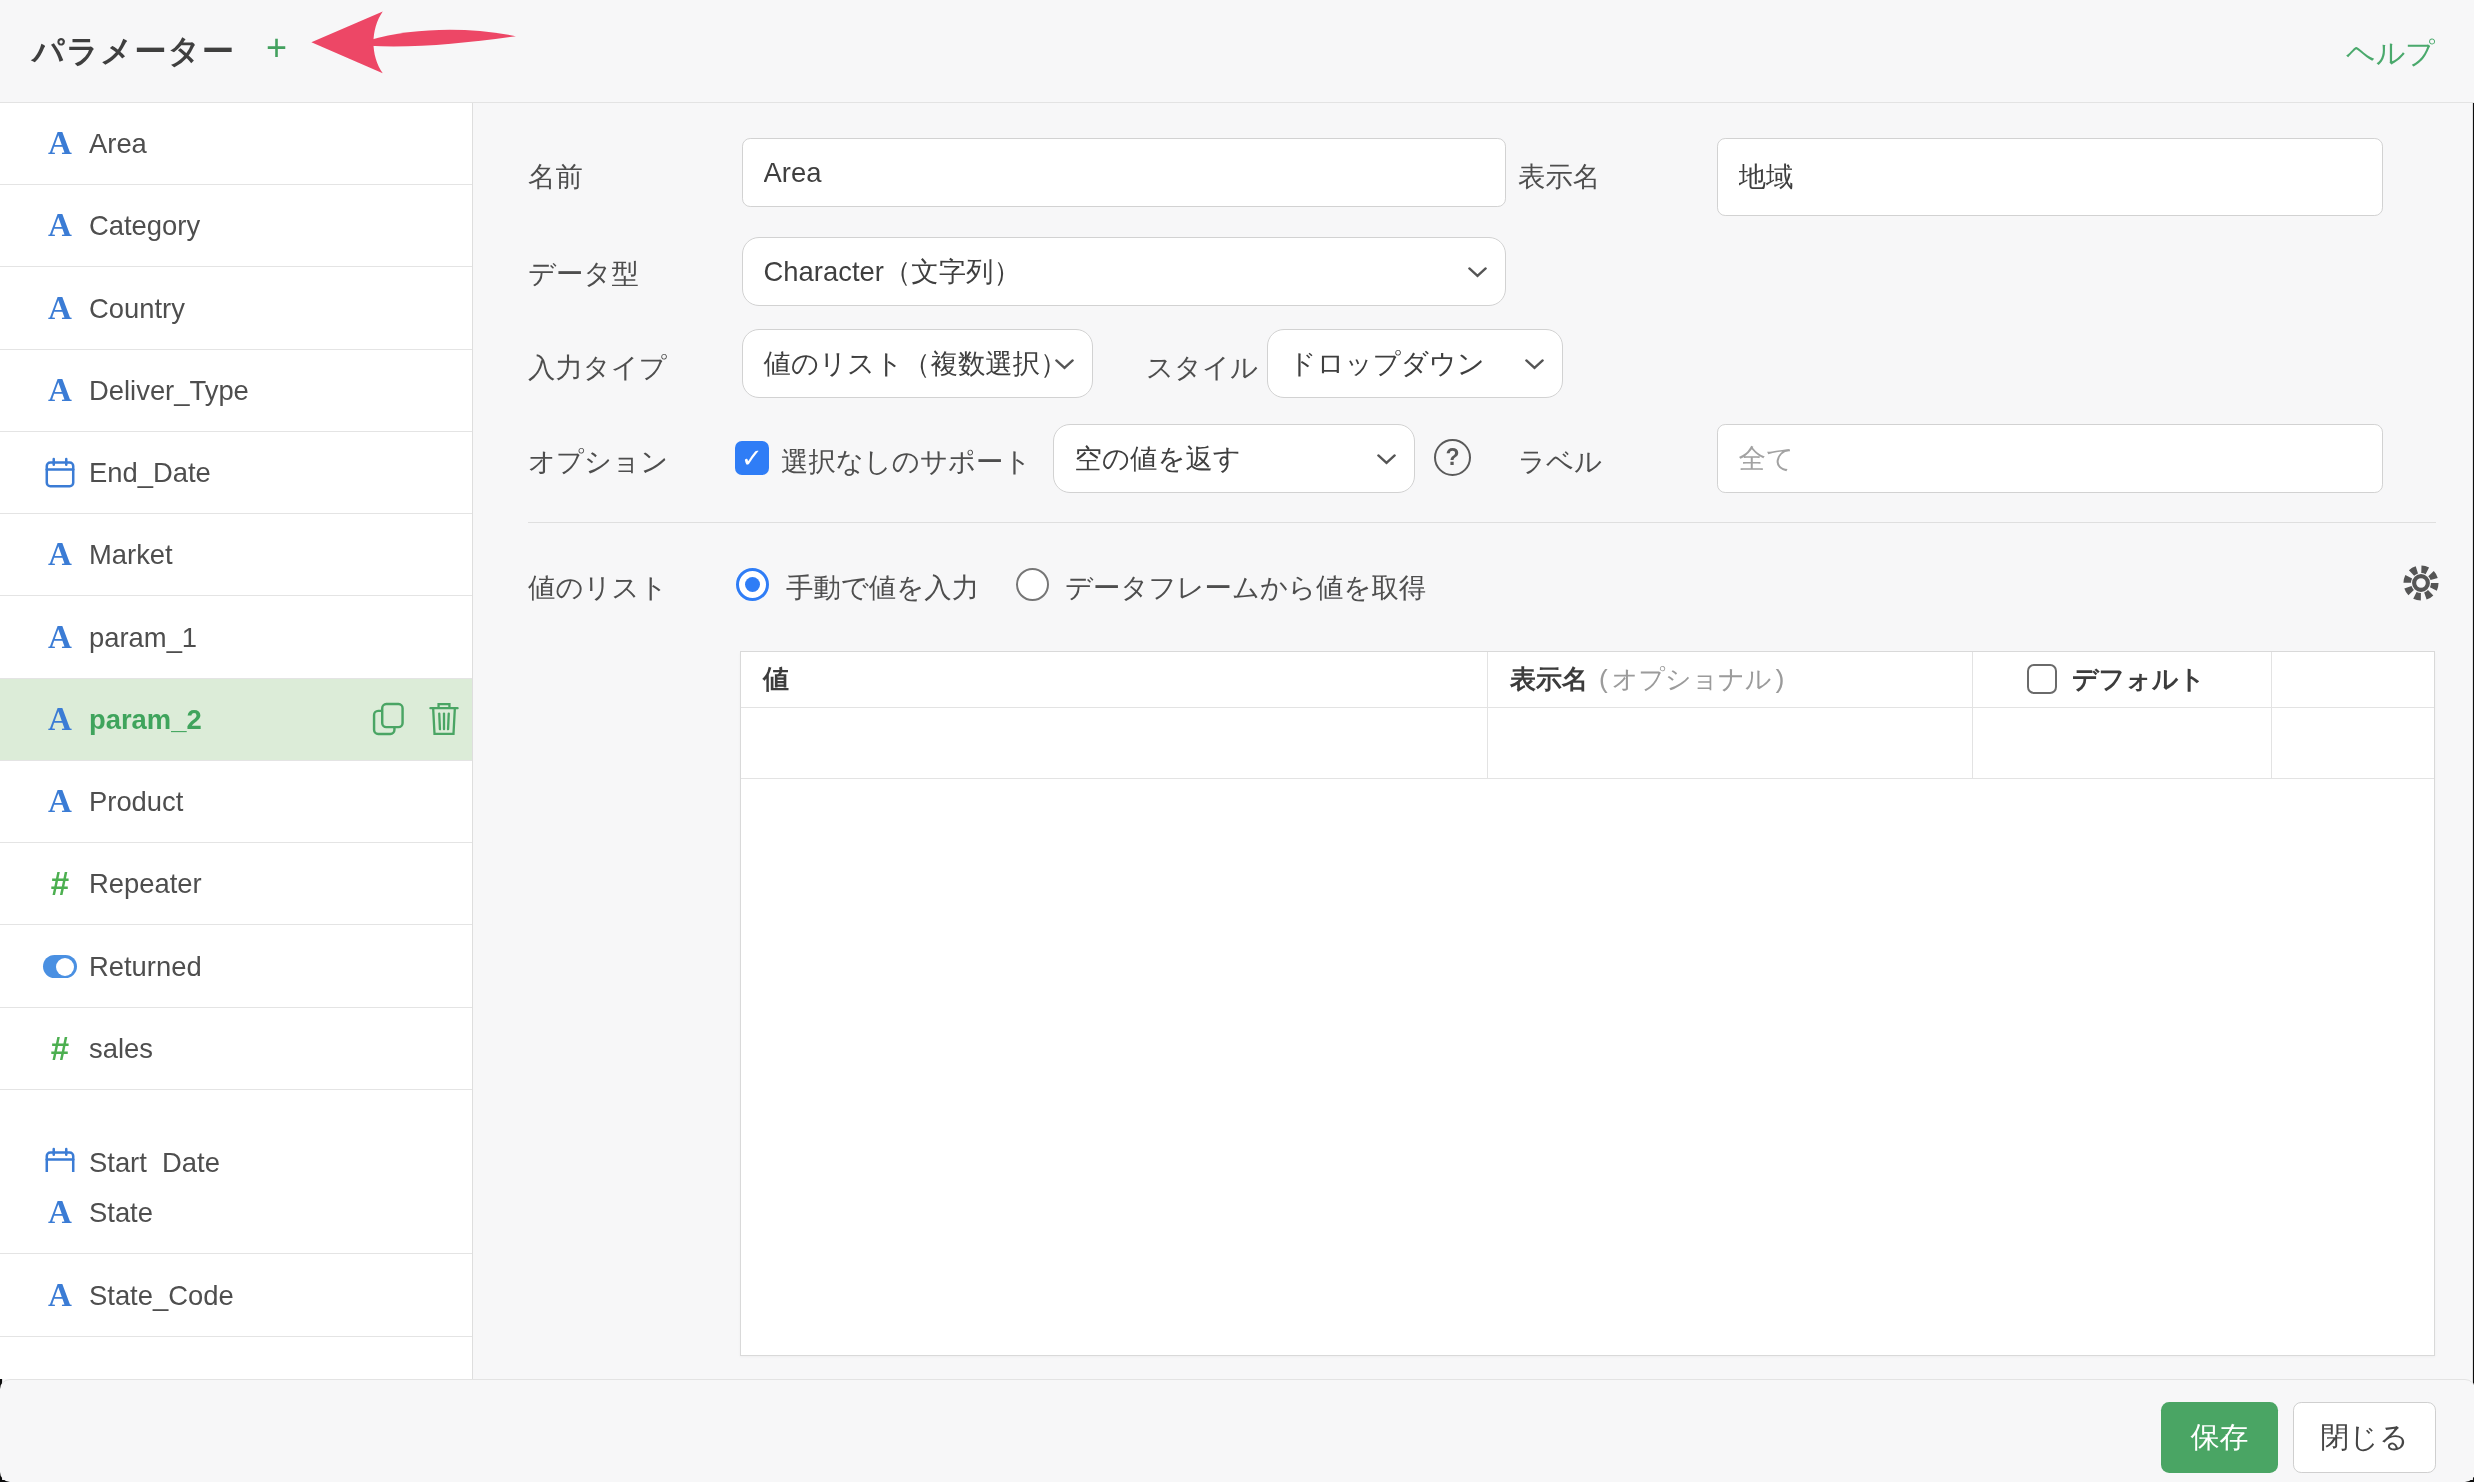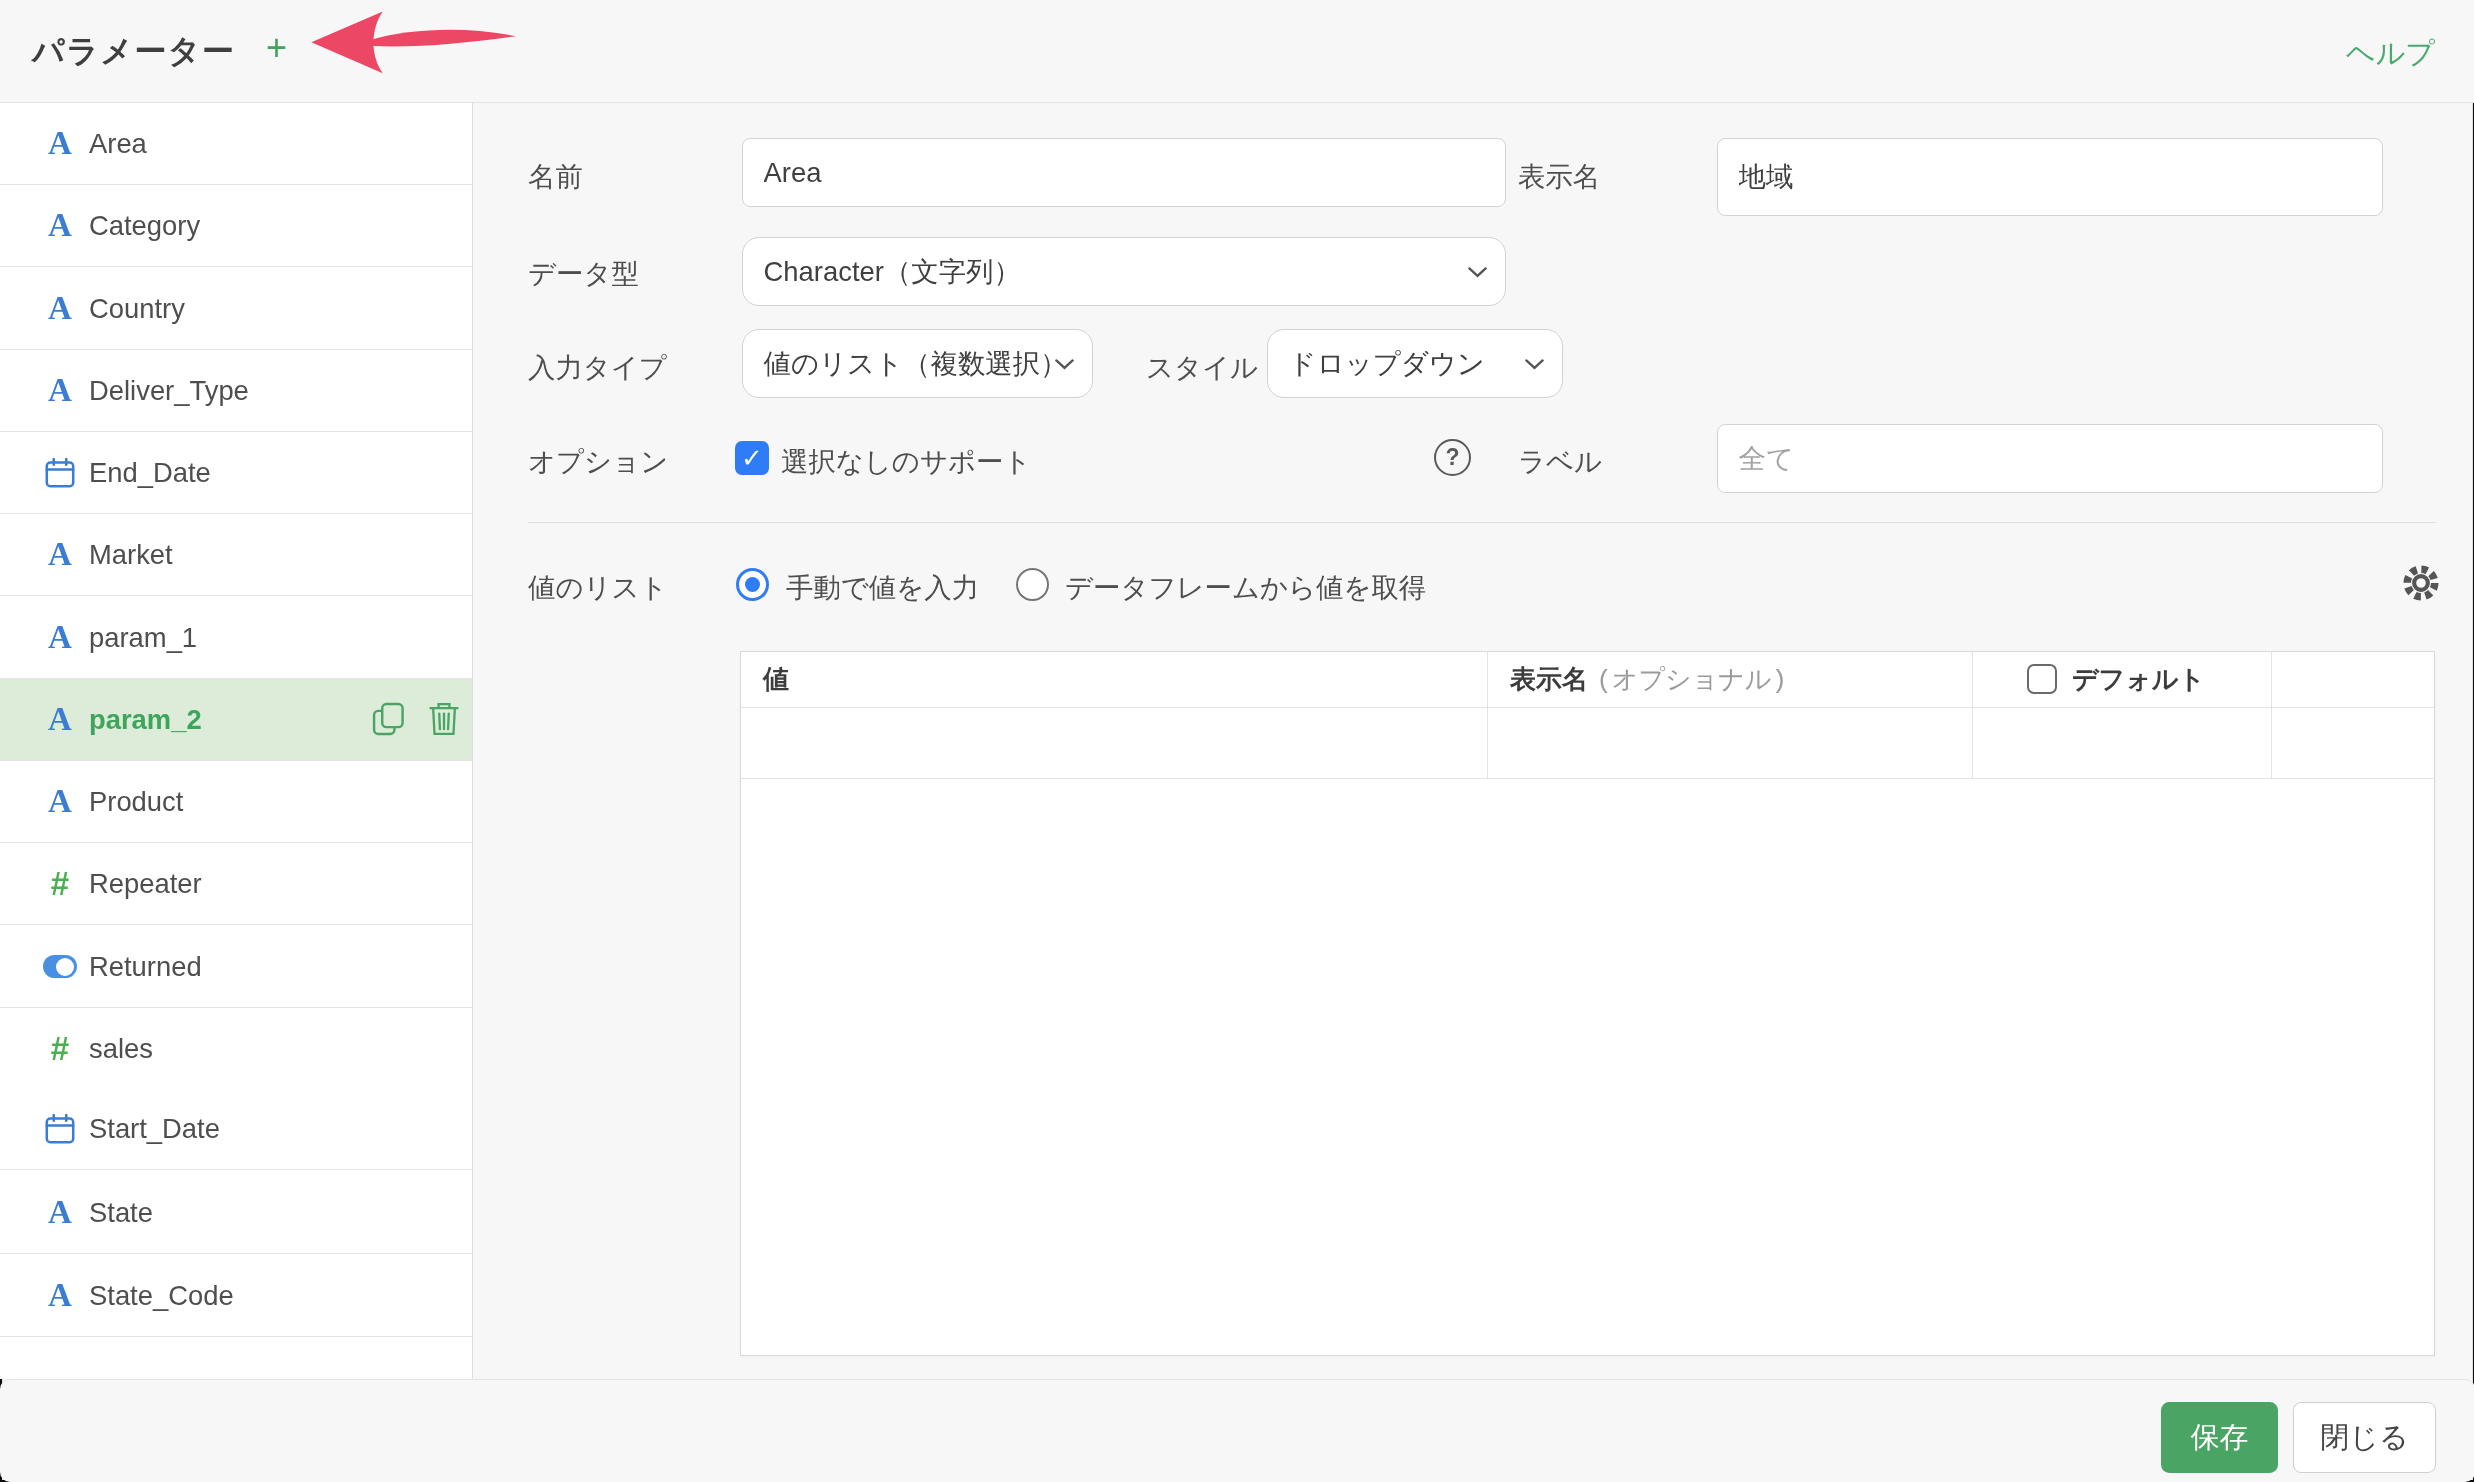--- a/index.html
+++ b/index.html
@@ -163,21 +163,21 @@
           <span class="toggle-icon"></span>
         </span>
       <span class="side-label">Returned</span>
     </div>
     <div class="side-row" style="top:905px;">
       <span class="side-icon">
           <span class="hash-icon">#</span>
         </span>
       <span class="side-label">sales</span>
     </div>
-    <div class="side-row" style="top:985px;">
+    <div class="side-row" style="top:1019px;">
       <span class="side-icon">
         <svg width="32" height="32" viewBox="0 0 46 46">
             <g fill="none" stroke="#3b7cd5" stroke-width="3.6" stroke-linecap="round">
               <rect x="4" y="8" width="38" height="34" rx="5"></rect>
               <line x1="4" y1="18" x2="42" y2="18"></line>
               <line x1="14" y1="3" x2="14" y2="11"></line>
               <line x1="32" y1="3" x2="32" y2="11"></line>
             </g>
           </svg>
       </span>
@@ -231,20 +231,28 @@
     <span class="chev">
         <svg width="19" height="11" viewBox="0 0 28 16">
           <polyline points="2,2 14,13 26,2" fill="none" stroke="#555" stroke-width="3.5" stroke-linecap="round"></polyline>
         </svg>
       </span>
   </div>
 
   <div class="form-label" style="left:528px; top:444px;">オプション</div>
   <span class="checkbox-on" style="left:735px; top:441px;">✓</span>
   <div class="form-label" style="left:781px; top:444px;">選択なしのサポート</div>
+  <div class="select-box" style="left:1053px; top:424px; width:362px; height:69px;">
+    <span>空の値を返す</span>
+    <span class="chev">
+        <svg width="19" height="11" viewBox="0 0 28 16">
+          <polyline points="2,2 14,13 26,2" fill="none" stroke="#555" stroke-width="3.5" stroke-linecap="round"></polyline>
+        </svg>
+      </span>
+  </div>
   <span class="help-circle" style="left:1434px; top:439px;">?</span>
   <div class="form-label" style="left:1518px; top:444px;">ラベル</div>
   <input class="text-input" style="left: 1717px; top: 424px; width: 666px; height: 69px;" placeholder="全て">
 
   <div class="hdivider" style="left:528px; top:522px; width:1908px;"></div>
 
   <div class="form-label" style="left:528px; top:570px;">値のリスト</div>
   <span class="radio on" style="left:736px; top:568px;"></span>
   <div class="form-label" style="left:786px; top:570px;">手動で値を入力</div>
   <span class="radio off" style="left:1016px; top:568px;"></span>

